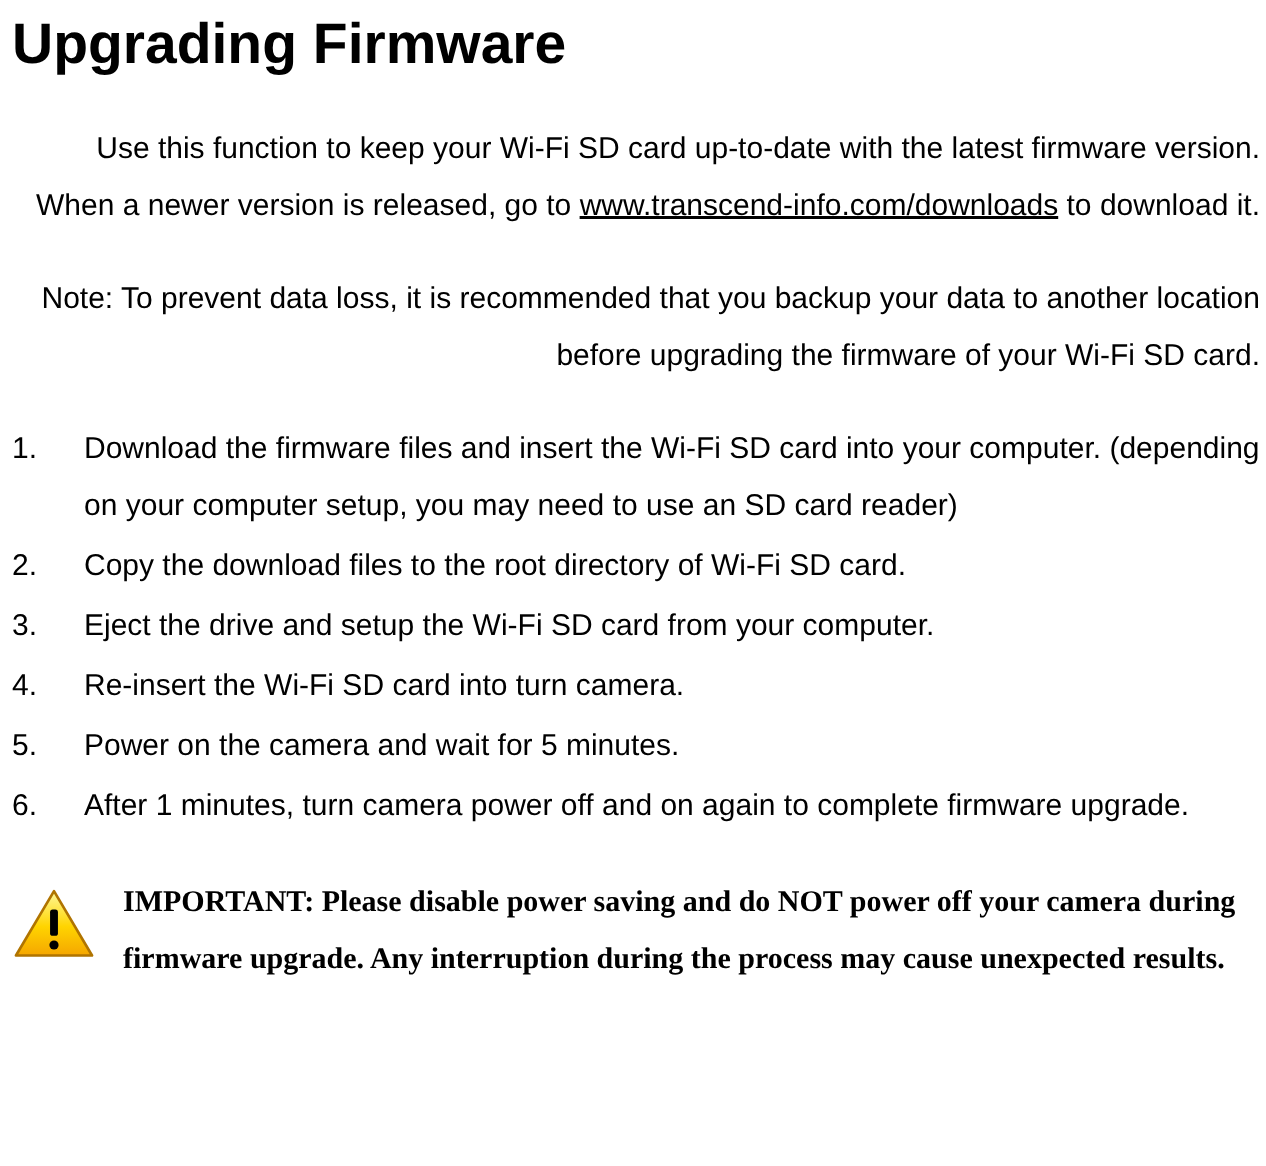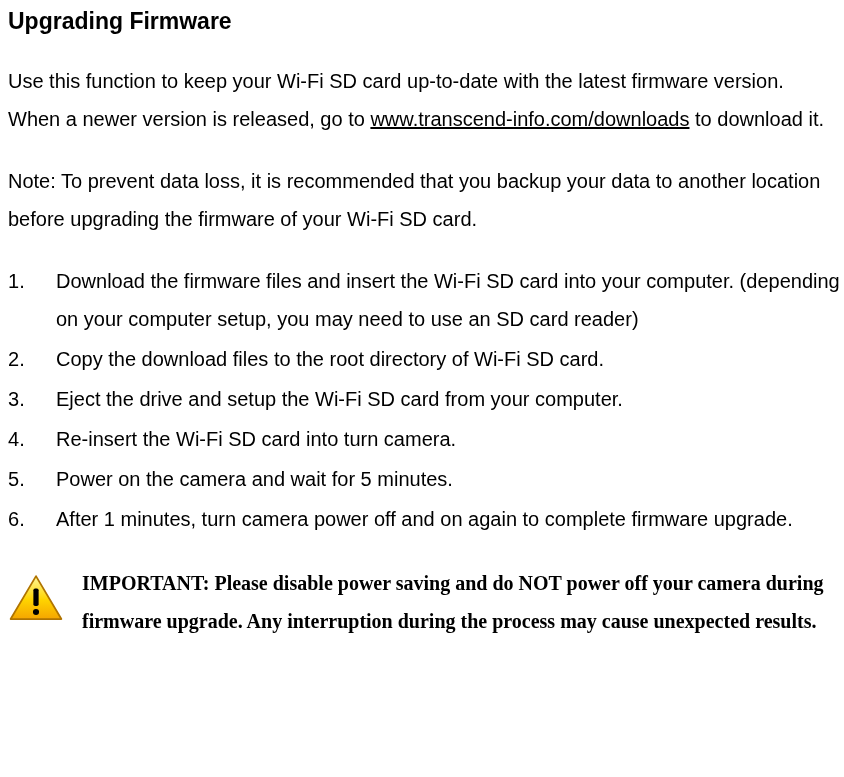--- a/index.html
+++ b/index.html
@@ -6,26 +6,26 @@
   body{
     width:844px;
     font-family:Arial,Helvetica,sans-serif;
     color:#000;
     line-height:1.9;
     font-size:20px;
     padding:8px 4px 8px 8px;
     box-sizing:border-box;
   }
   h1{
-    font-size:23px;
+    font-size:38px;
     font-weight:700;
     margin:0 0 26px 0;
     line-height:1.2;
   }
-  p{margin:0 0 24px 0;}
+  p{margin:0 0 24px 0;text-align:right;}
   a.link{color:#000;text-decoration:underline;}
   ol{
     margin:0 0 26px 0;
     padding-left:0;
     list-style:none;
     counter-reset:step;
   }
   ol>li{
     counter-increment:step;
     padding-left:48px;

